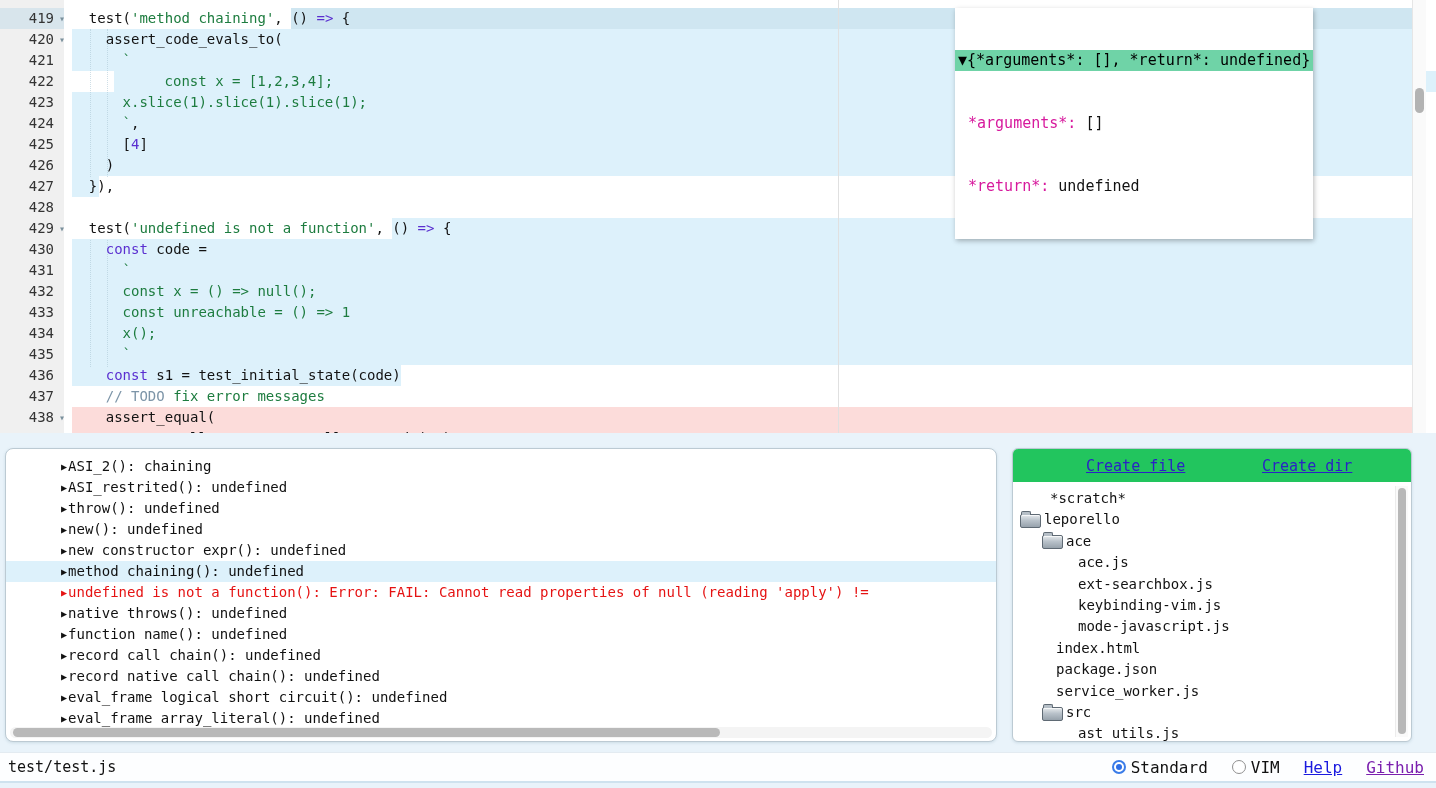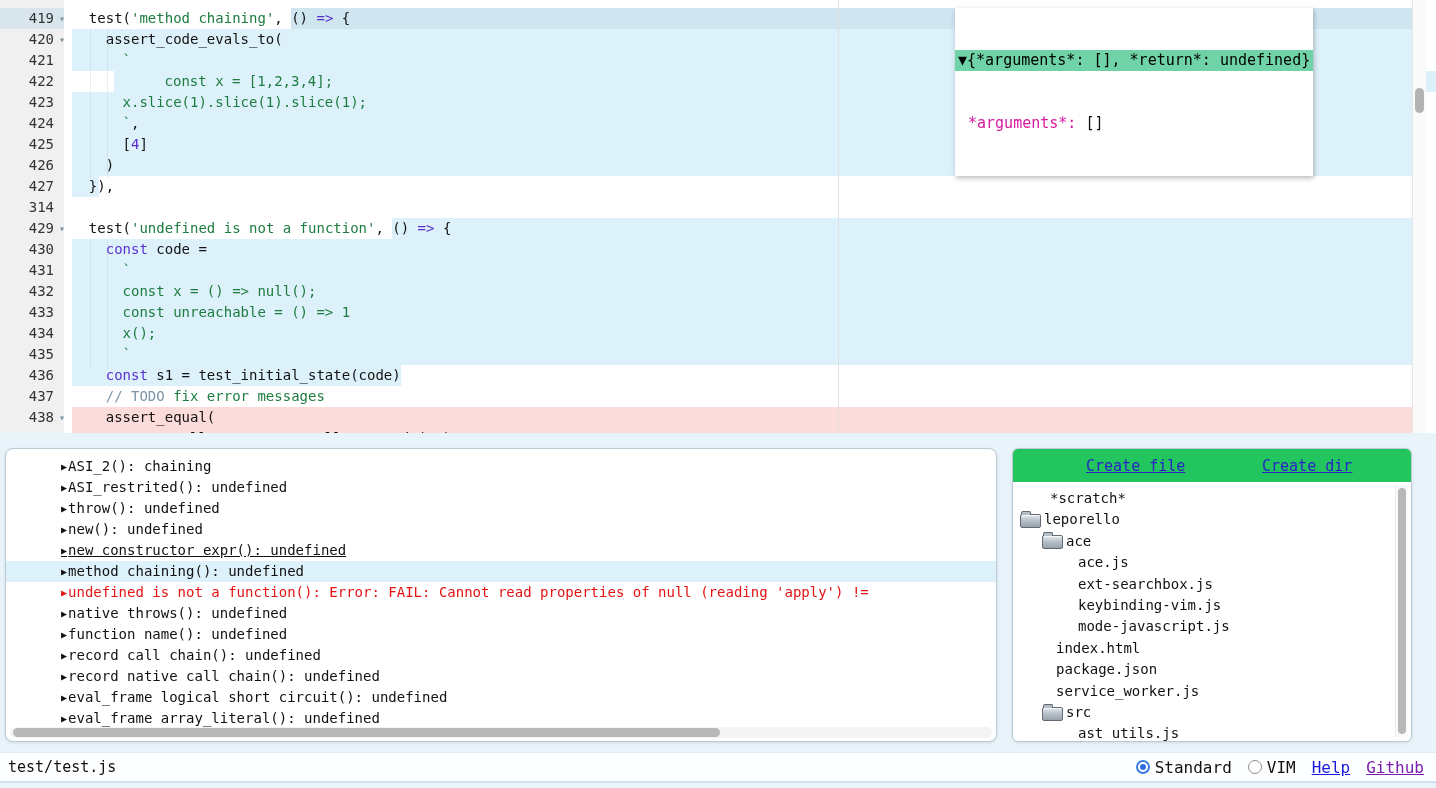--- a/index.html
+++ b/index.html
@@ -65,21 +65,21 @@
   .folder-ic::before{content:"";position:absolute;top:-4px;left:0px;width:8px;height:3px;
      background:#b6bfc7;border:1px solid #5f6a74;border-bottom:none;border-radius:2px 2px 0 0;}
   #tree-scrollbar{position:absolute;right:3px;top:37px;bottom:4px;width:12px;background:#fafafa;border-left:1px solid #ececec;}
   #tree-thumb{position:absolute;left:2px;top:2px;width:8px;height:246px;background:#b8b8b8;border-radius:4px;}
 
   
   #status-bar{position:absolute;left:0;top:752px;width:1436px;height:31px;background:#fdfeff;
       border-top:1px solid #e3ebf1;border-bottom:2px solid #cfe2ee;box-sizing:border-box;
       display:flex;align-items:center;}
   #status-file{font-size:15px;color:#111;margin-left:8px;}
-  #status-right{margin-left:auto;margin-right:12px;display:flex;align-items:center;gap:16px;font-size:16px;}
+  #status-right{margin-left:auto;margin-right:12px;display:flex;align-items:center;gap:24px;font-size:16px;}
   .radio-group{display:flex;align-items:center;gap:5px;color:#111;}
   .radio{width:14px;height:14px;border-radius:50%;box-sizing:border-box;background:#fff;}
   .radio.on{border:2px solid #3a7ce8;position:relative;}
   .radio.on::after{content:"";position:absolute;left:2px;top:2px;width:6px;height:6px;border-radius:50%;background:#2e6fe6;}
   .radio.off{border:1.5px solid #909090;}
   .bar-link{text-decoration:underline;}
   #help-link{color:#1a1adf;} #github-link{color:#7a1fae;}
 </style>
 </head>
 <body>
@@ -200,21 +200,21 @@
         <div class="gutter-cell" style="top: 134px;">
           <span class="num">425</span>
         </div>
         <div class="gutter-cell" style="top: 155px;">
           <span class="num">426</span>
         </div>
         <div class="gutter-cell" style="top: 176px;">
           <span class="num">427</span>
         </div>
         <div class="gutter-cell" style="top: 197px;">
-          <span class="num">314</span>
+          <span class="num">428</span>
         </div>
         <div class="gutter-cell" style="top: 218px;">
           <span class="num">429</span>
           <span class="fold">▾</span>
         </div>
         <div class="gutter-cell" style="top: 239px;">
           <span class="num">430</span>
         </div>
         <div class="gutter-cell" style="top: 260px;">
           <span class="num">431</span>
@@ -242,35 +242,36 @@
           <span class="fold">▾</span>
         </div>
         <div class="gutter-cell" style="top: 428px;">
           <span class="num">439</span>
         </div>
       </div>
 
     <div id="tooltip">
       <div id="tooltip-header">▼{*arguments*: [], *return*: undefined}</div>
       <div class="tt-row"><span class="tt-key">*arguments*:</span><span class="tt-val"> []</span></div>
+      <div class="tt-row"><span class="tt-key">*return*:</span><span class="tt-val"> undefined</span></div>
     </div>
 
     <div id="ed-scrollbar">
       <div id="ed-thumb"></div>
     </div>
   </div>
 
   <div id="results-panel" class="panel">
     <div id="results-list">
         <div class="result-row" style="top: -14px; clip-path: inset(17px 0px 0px);"><span class="tri">▶</span><span>ASI(): undefined</span></div>
         <div class="result-row" style="top: 7px;"><span class="tri">▶</span><span>ASI_2(): chaining</span></div>
         <div class="result-row" style="top: 28px;"><span class="tri">▶</span><span>ASI_restrited(): undefined</span></div>
         <div class="result-row" style="top: 49px;"><span class="tri">▶</span><span>throw(): undefined</span></div>
         <div class="result-row" style="top: 70px;"><span class="tri">▶</span><span>new(): undefined</span></div>
-        <div class="result-row" style="top: 91px; text-decoration: underline;"><span class="tri">▶</span><span>new constructor expr(): undefined</span></div>
+        <div class="result-row" style="top: 91px;"><span class="tri">▶</span><span>new constructor expr(): undefined</span></div>
         <div class="result-row selected" style="top: 112px;"><span class="tri">▶</span><span>method chaining(): undefined</span></div>
         <div class="result-row error" style="top: 133px;"><span class="tri">▶</span><span>undefined is not a function(): Error: FAIL: Cannot read properties of null (reading 'apply') !=</span></div>
         <div class="result-row" style="top: 154px;"><span class="tri">▶</span><span>native throws(): undefined</span></div>
         <div class="result-row" style="top: 175px;"><span class="tri">▶</span><span>function name(): undefined</span></div>
         <div class="result-row" style="top: 196px;"><span class="tri">▶</span><span>record call chain(): undefined</span></div>
         <div class="result-row" style="top: 217px;"><span class="tri">▶</span><span>record native call chain(): undefined</span></div>
         <div class="result-row" style="top: 238px;"><span class="tri">▶</span><span>eval_frame logical short circuit(): undefined</span></div>
         <div class="result-row" style="top: 259px;"><span class="tri">▶</span><span>eval_frame array_literal(): undefined</span></div>
       </div>
     <div id="h-scrollbar">

